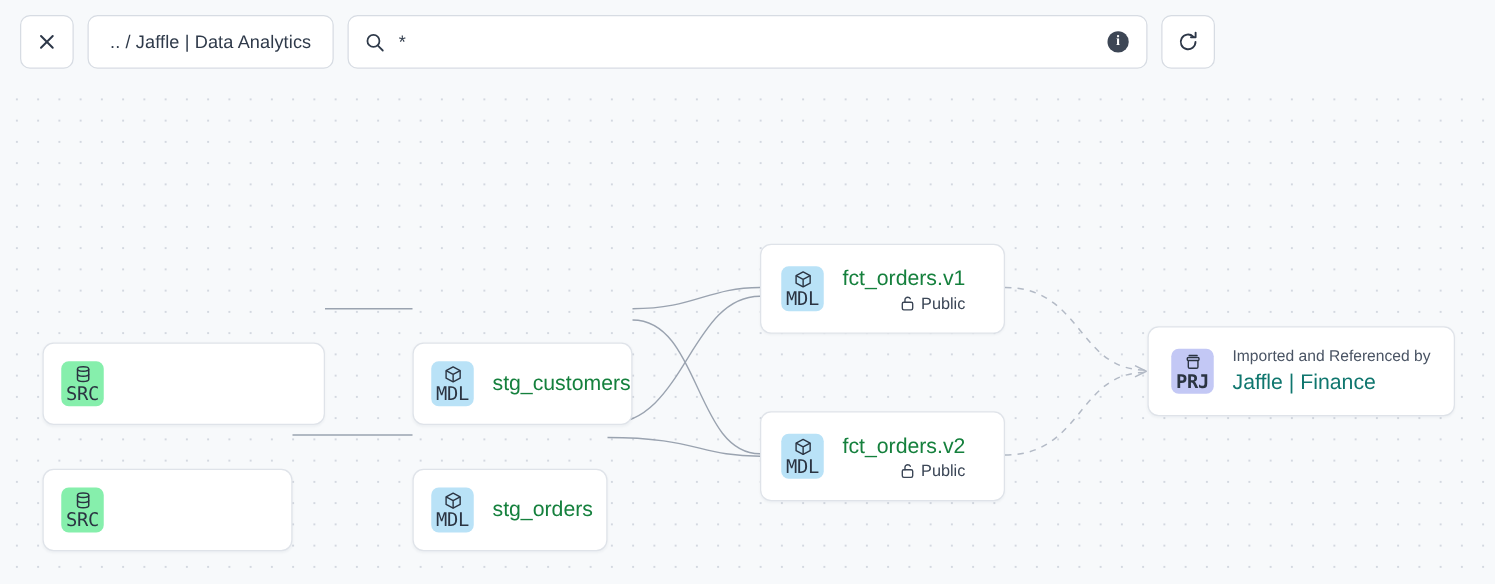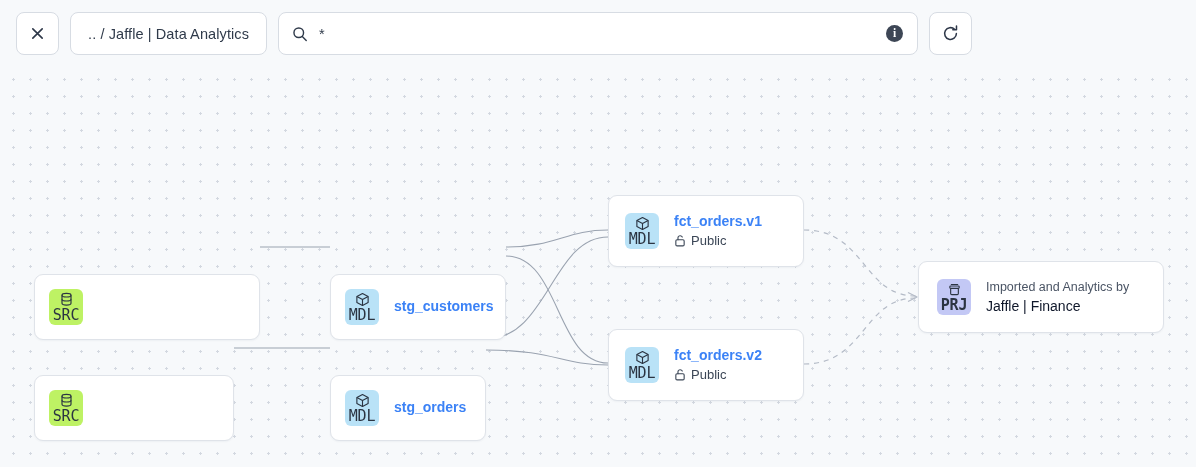--- a/index.html
+++ b/index.html
@@ -135,53 +135,53 @@
   }
   .badge svg { display: block; }
   .badge-label {
     font-size: 15px;
     font-family: "DejaVu Sans Mono", monospace;
     color: #2b3442;
     line-height: 1;
     margin-top: 1px;
     letter-spacing: -.2px;
   }
-  .badge-src { background: #bef264; }
+  .badge-src { background: #86efac; }
   .badge-mdl { background: #b9e2f7; }
   .badge-prj { background: #c3c8f5; font-weight: bold; }
 
   .node-text { margin-left: 15px; min-width: 0; }
 
   .node-title {
-    font-size: 14px;
-    color: #3b82f6;
+    font-size: 17px;
+    color: #15803d;
     white-space: nowrap;
     line-height: 1.25;
-    font-weight: bold;
   }
 
   .node-sub {
     display: flex;
     align-items: center;
     gap: 5px;
     margin-top: 2px;
     font-size: 13px;
     color: #3b4656;
     line-height: 1.2;
+    justify-content: flex-end;
   }
 
   .node-kicker {
     font-size: 12.5px;
     color: #4a5464;
     white-space: nowrap;
     line-height: 1.3;
   }
   .node-strong {
-    font-size: 14px;
-    color: #0f172a;
+    font-size: 17px;
+    color: #0f766e;
     white-space: nowrap;
     margin-top: 2px;
     line-height: 1.3;
   }
 
   #edges { position: absolute; left: 0; top: 0; width: 1196px; height: 400px; z-index: 5; }
 </style>
 </head>
 <body>
 
@@ -332,19 +332,19 @@
     <div class="node" style="left:918px; top:194px; width:246px; height:72px; padding:0 0 0 18px;">
       <div class="badge badge-prj">
         <svg width="15" height="15" viewBox="0 0 16 16">
           <path d="M4.6 2.6 H11.4" stroke="#2b3442" stroke-width="1.2" stroke-linecap="round"></path>
           <rect x="3" y="4.2" width="10" height="2.6" rx="0.9" fill="none" stroke="#2b3442" stroke-width="1.2"></rect>
           <path d="M3.9 6.8 V12.3 C3.9 13 4.4 13.5 5.1 13.5 H10.9 C11.6 13.5 12.1 13 12.1 12.3 V6.8" fill="none" stroke="#2b3442" stroke-width="1.2" stroke-linejoin="round"></path>
         </svg>
         <span class="badge-label">PRJ</span>
       </div>
       <div class="node-text">
-        <div class="node-kicker">Imported and Analytics by</div>
+        <div class="node-kicker">Imported and Referenced by</div>
         <div class="node-strong">Jaffle | Finance</div>
       </div>
     </div>
 
   </div>
 </div>
 
 </body></html>

